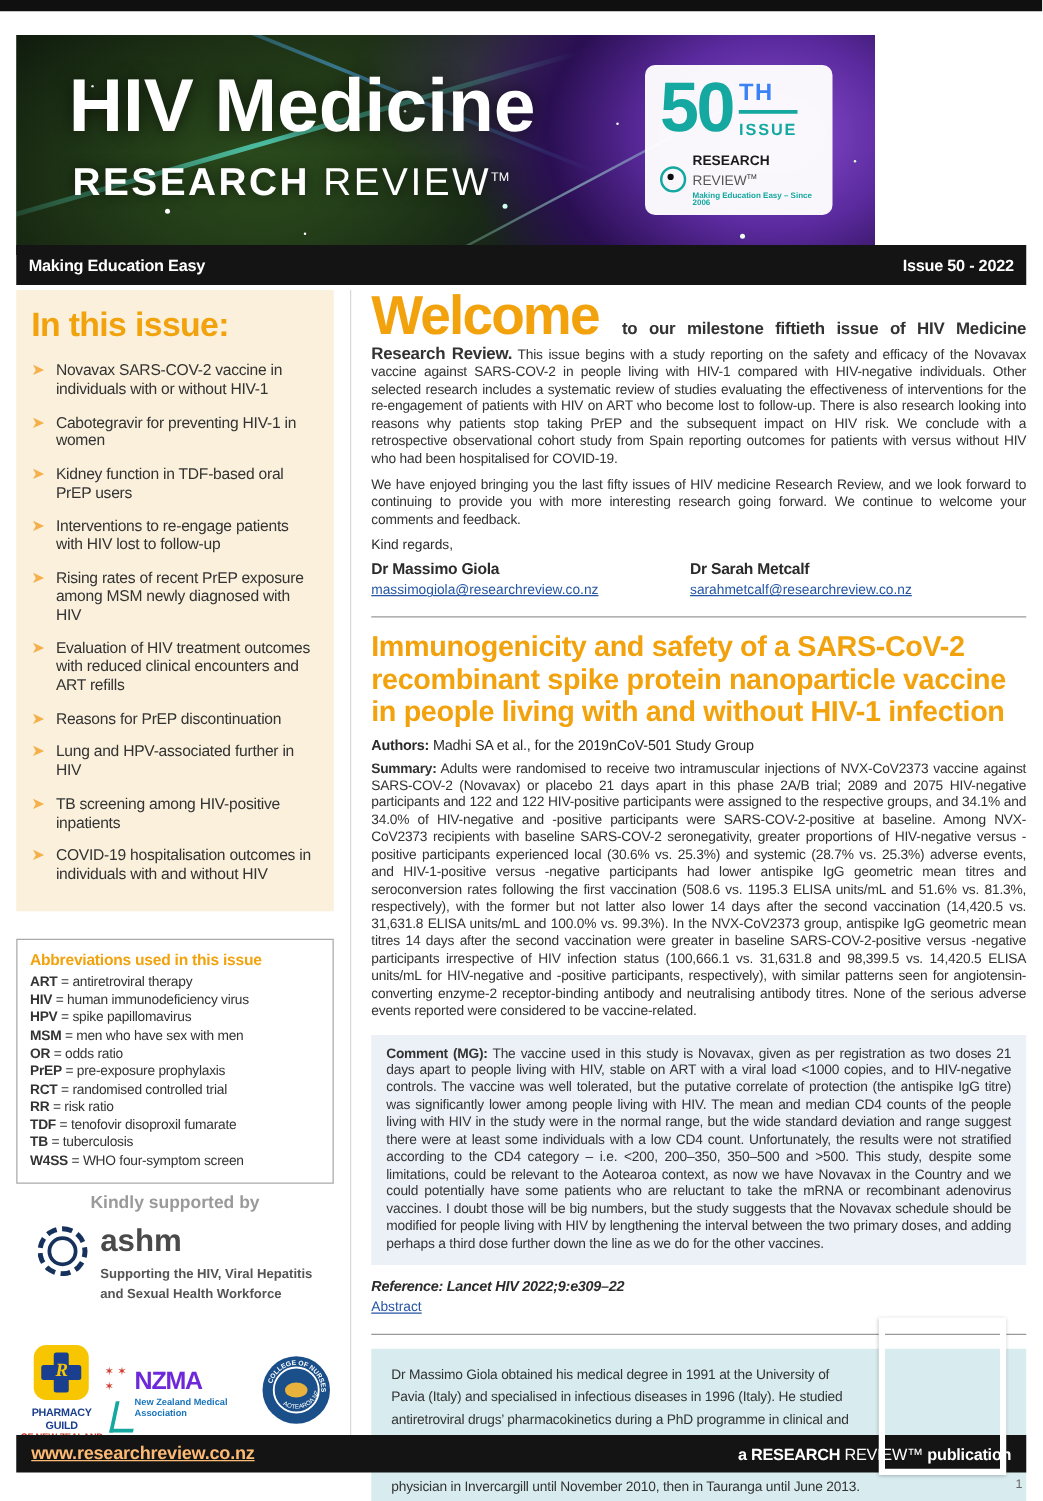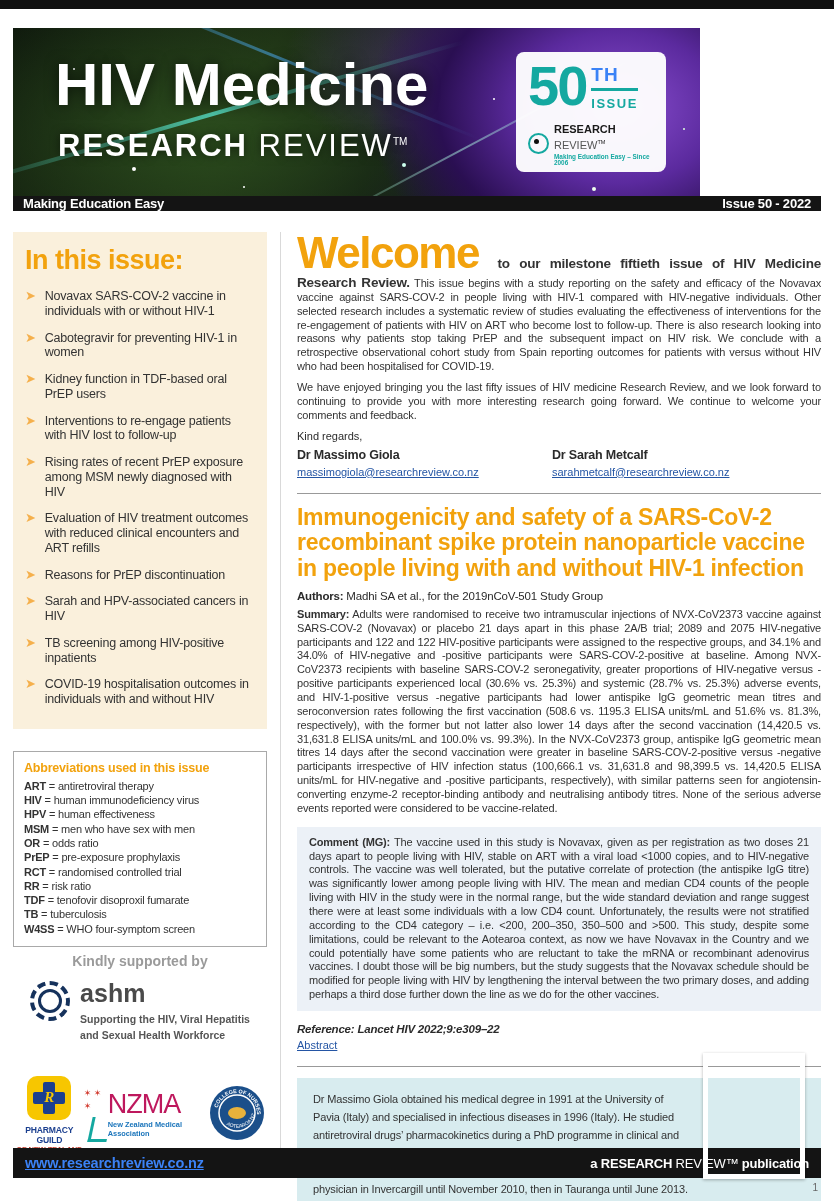--- a/index.html
+++ b/index.html
@@ -39,21 +39,21 @@
   .rr-icon{width:17px;height:17px;border:2px solid #14a8a0;border-radius:50%;position:relative;flex:none;}
   .rr-icon::after{content:"";position:absolute;left:4px;top:4px;width:5px;height:5px;background:#0d0d0d;border-radius:50%;}
   .badge-logo-text{line-height:1;}
   .blt1{font-size:11px;color:#1a1a1a;}
   .blt1 .bstrong{font-weight:800;}
   .blt1 .blight{font-weight:300;color:#555;}
   .blt1 sup{font-size:5.5px;}
   .blt2{font-size:6.4px;color:#14a8a0;margin-top:2px;font-weight:700;}
 
   
-  .strip{position:absolute;top:196px;left:13px;width:808px;height:15px;background:#141414;display:flex;justify-content:space-between;align-items:center;padding:0 10px;box-sizing:border-box;}
+  .strip{position:absolute;top:196px;left:13px;width:808px;height:32px;background:#141414;display:flex;justify-content:space-between;align-items:center;padding:0 10px;box-sizing:border-box;}
   .strip span{color:#fff;font-weight:700;font-size:13px;letter-spacing:-0.2px;}
 
   
   .content{position:absolute;top:232px;left:13px;width:808px;display:flex;gap:16px;align-items:flex-start;}
   .sidebar{width:254px;flex:none;border-right:1px solid #d9d9d9;padding-right:13px;}
   .main{flex:1;min-width:0;}
 
   
   .issue-box{background:#faf0dc;padding:13px 12px 10px;}
   .issue-heading{color:#f2a20d;font-size:27px;font-weight:800;letter-spacing:-0.5px;margin:0 0 13px;}
@@ -78,27 +78,27 @@
   .pg{width:80px;text-align:center;}
   .pg-badge{width:44px;height:44px;background:#f7c600;border-radius:10px;margin:0 auto;position:relative;}
   .pg-v{position:absolute;left:16px;top:6px;width:12px;height:32px;background:#1b3f8f;border-radius:2px;}
   .pg-h{position:absolute;left:6px;top:16px;width:32px;height:12px;background:#1b3f8f;border-radius:2px;}
   .pg-r{position:absolute;left:0;top:0;width:44px;height:44px;display:flex;align-items:center;justify-content:center;color:#f7c600;font-family:"Liberation Serif",serif;font-style:italic;font-size:15px;font-weight:700;}
   .pg-line1{color:#1b3f8f;font-weight:800;font-size:8.6px;margin-top:5px;letter-spacing:-0.2px;}
   .pg-line2{color:#c43b2a;font-weight:800;font-size:7.6px;letter-spacing:-0.2px;}
   .nzma{position:relative;padding-left:24px;text-align:left;}
   .nzma-stars{position:absolute;left:0;top:-4px;color:#d23b2f;font-size:9px;line-height:1.4;}
   .nzma-pulse{position:absolute;left:6px;top:26px;width:16px;height:22px;border-left:3px solid #14a8a0;border-bottom:3px solid #14a8a0;transform:skewX(-12deg);}
-  .nzma-name{color:#be185d;font-size:27px;font-weight:400;letter-spacing:-1px;line-height:1;}
+  .nzma-name{color:#6d28d9;font-size:20px;font-weight:700;letter-spacing:-1px;line-height:1;}
   .nzma-sub{color:#1b75bb;font-size:7.4px;font-weight:700;margin-top:2px;}
   .nurses{flex:none;}
 
   
   .footer{position:absolute;left:13px;top:1148px;width:808px;height:30px;background:#141414;display:flex;justify-content:space-between;align-items:center;padding:0 12px;box-sizing:border-box;}
-  .footer-url{color:#3b82f6;font-weight:800;font-size:14.5px;text-decoration:underline;letter-spacing:-0.2px;}
+  .footer-url{color:#fdba74;font-weight:800;font-size:14.5px;text-decoration:underline;letter-spacing:-0.2px;}
   .footer-pub{color:#fff;font-size:13px;letter-spacing:-0.2px;}
   .footer-pub .bstrong{font-weight:800;}
   .footer-pub .blight{font-weight:300;}
   .pagenum{position:absolute;right:16px;top:1182px;font-size:10px;color:#666;}
 
   
   .welcome-word{color:#f2a20d;font-size:44px;font-weight:800;letter-spacing:-1.5px;margin-right:10px;line-height:.95;}
   .lead{font-weight:700;font-size:13.5px;letter-spacing:-0.2px;}
   .body-text{font-size:11px;line-height:1.26;letter-spacing:-0.15px;text-align:justify;color:#333;}
   .p1{margin:0 0 7px;}
@@ -198,21 +198,21 @@
               <span>Evaluation of HIV treatment outcomes with reduced clinical encounters and ART refills</span>
             </div>
 
             <div class="issue-item">
               <span class="chev">➤</span>
               <span>Reasons for PrEP discontinuation</span>
             </div>
 
             <div class="issue-item">
               <span class="chev">➤</span>
-              <span>Sarah and HPV-associated cancers in HIV</span>
+              <span>Lung and HPV-associated further in HIV</span>
             </div>
 
             <div class="issue-item">
               <span class="chev">➤</span>
               <span>TB screening among HIV-positive inpatients</span>
             </div>
 
             <div class="issue-item">
               <span class="chev">➤</span>
               <span>COVID-19 hospitalisation outcomes in individuals with and without HIV</span>
@@ -226,21 +226,21 @@
 
             <div class="abbr-row">
               <b>ART</b><span>antiretroviral therapy</span>
             </div>
 
             <div class="abbr-row">
               <b>HIV</b><span>human immunodeficiency virus</span>
             </div>
 
             <div class="abbr-row">
-              <b>HPV</b><span>human effectiveness</span>
+              <b>HPV</b><span>spike papillomavirus</span>
             </div>
 
             <div class="abbr-row">
               <b>MSM</b><span>men who have sex with men</span>
             </div>
 
             <div class="abbr-row">
               <b>OR</b><span>odds ratio</span>
             </div>
 

